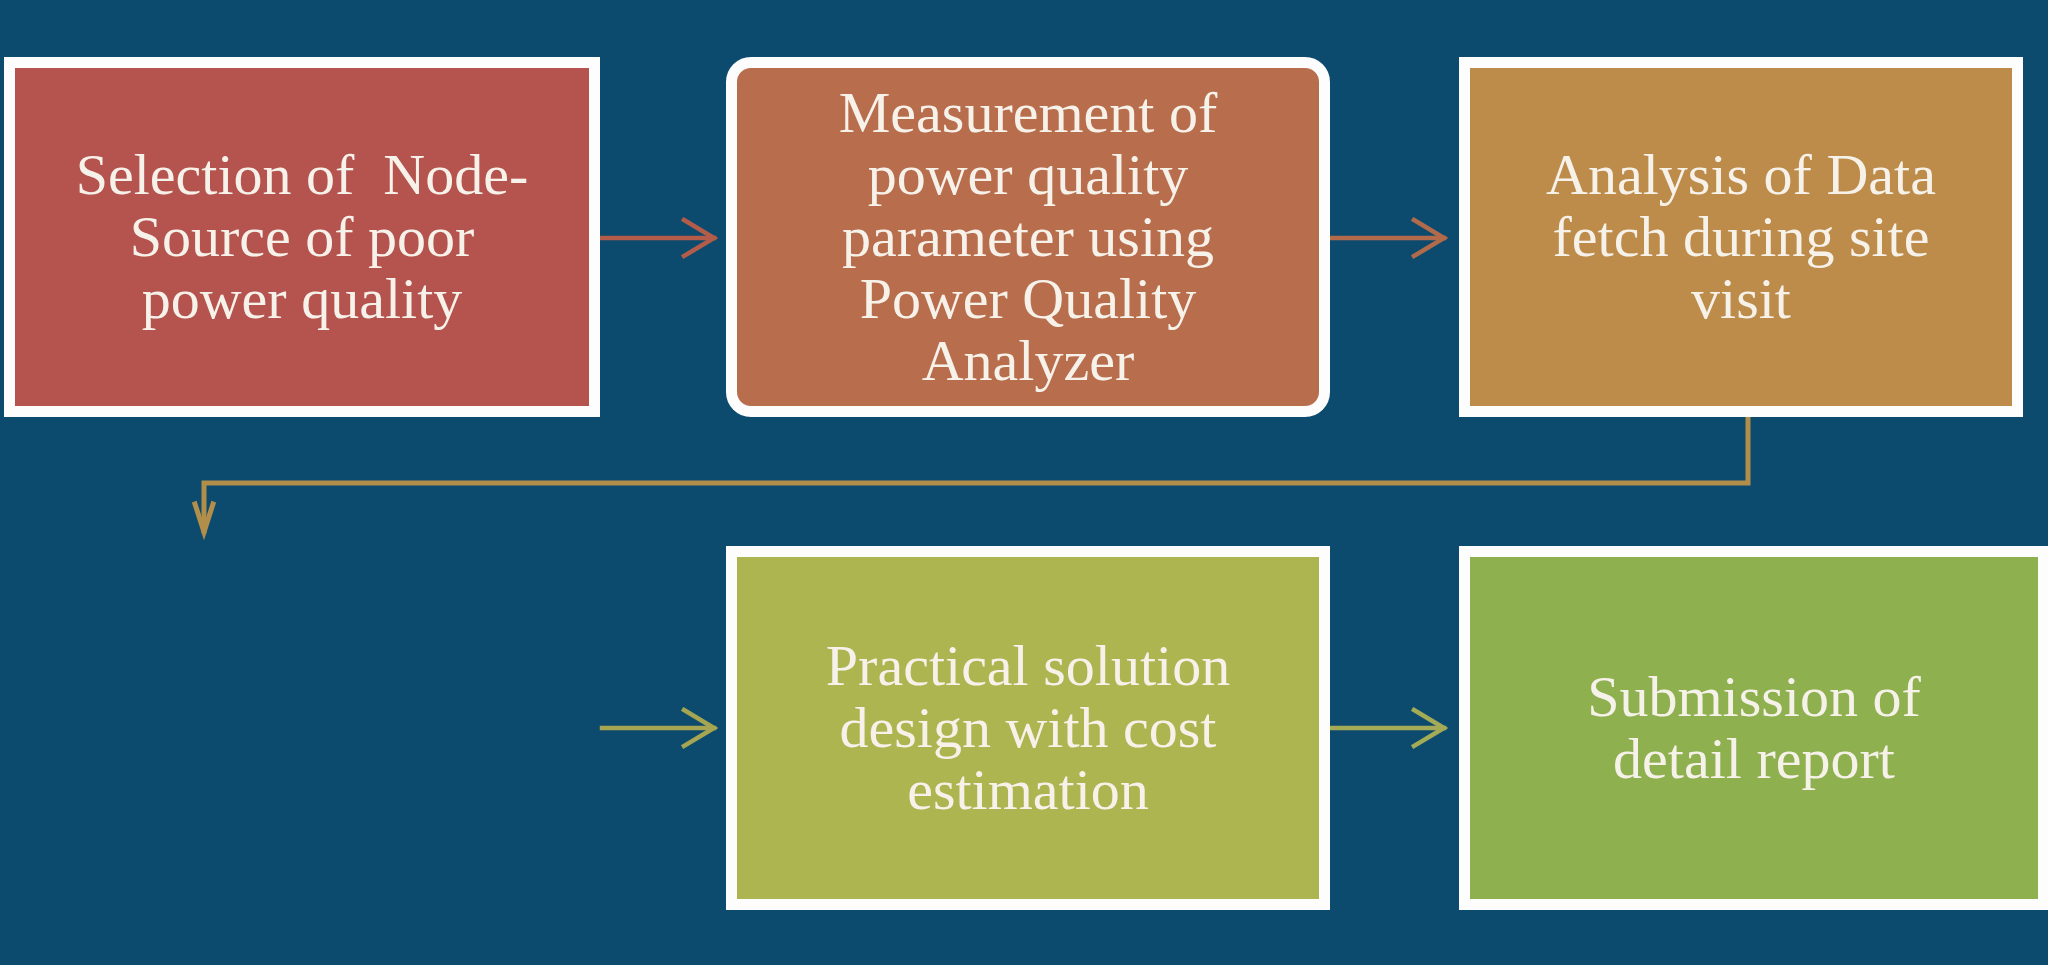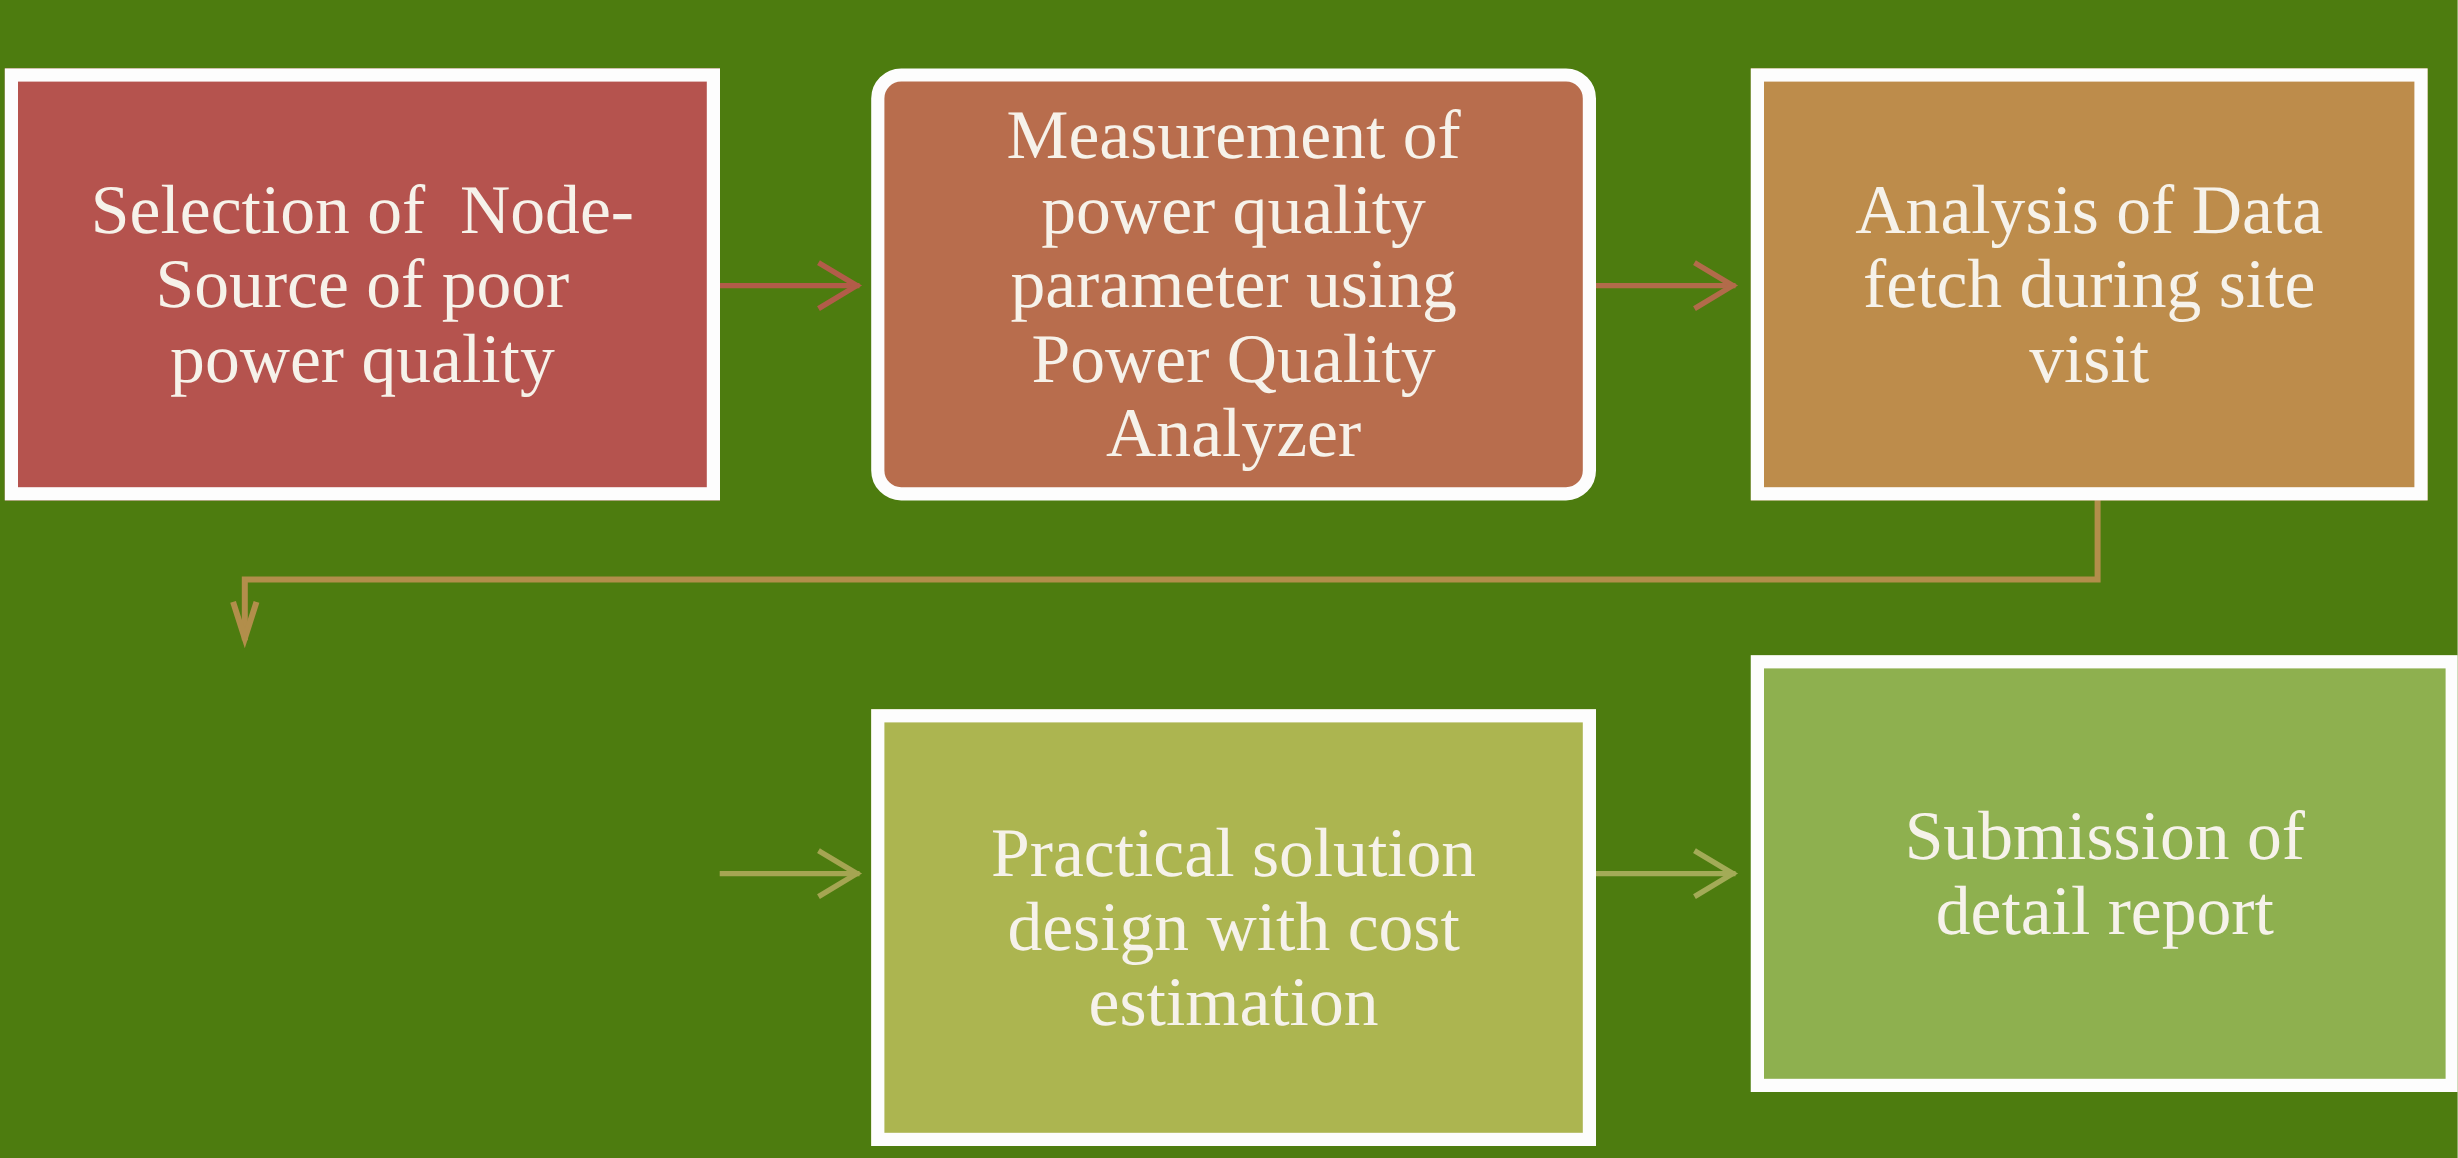--- a/index.html
+++ b/index.html
@@ -40,27 +40,27 @@
     color: #f6f2ea;
     font-size: 58px;
     line-height: 62px;
     padding: 0 18px;
   }
   
   .n1 { left: 4px;    top: 57px;  width: 596px; height: 360px; }
   .n2 { left: 726px;  top: 57px;  width: 604px; height: 360px; }
   .n3 { left: 1459px; top: 57px;  width: 564px; height: 360px; }
   .n4 { left: 4px;    top: 546px; width: 596px; height: 364px; }
-  .n5 { left: 726px;  top: 546px; width: 604px; height: 364px; margin-top: 45px; }
+  .n5 { left: 726px;  top: 546px; width: 604px; height: 364px; }
   .n6 { left: 1459px; top: 546px; width: 590px; height: 364px; }
 </style>
 </head>
 <body>
 
-<div class="canvas" style="background-color: #4d7c0f;">
+<div class="canvas" style="background-color: #0c4a6e;">
 
   <svg class="connector-layer" viewBox="0 0 2048 965" xmlns="http://www.w3.org/2000/svg">
 
     <g fill="none" stroke-width="4.5" stroke-linecap="square" stroke="#b25c49">
       <line x1="602" y1="238" x2="714" y2="238"></line>
       <polyline points="684,220 714,238 684,256"></polyline>
     </g>
 
     <g fill="none" stroke-width="4.5" stroke-linecap="square" stroke="#b26b4a">
       <line x1="1332" y1="238" x2="1444" y2="238"></line>

